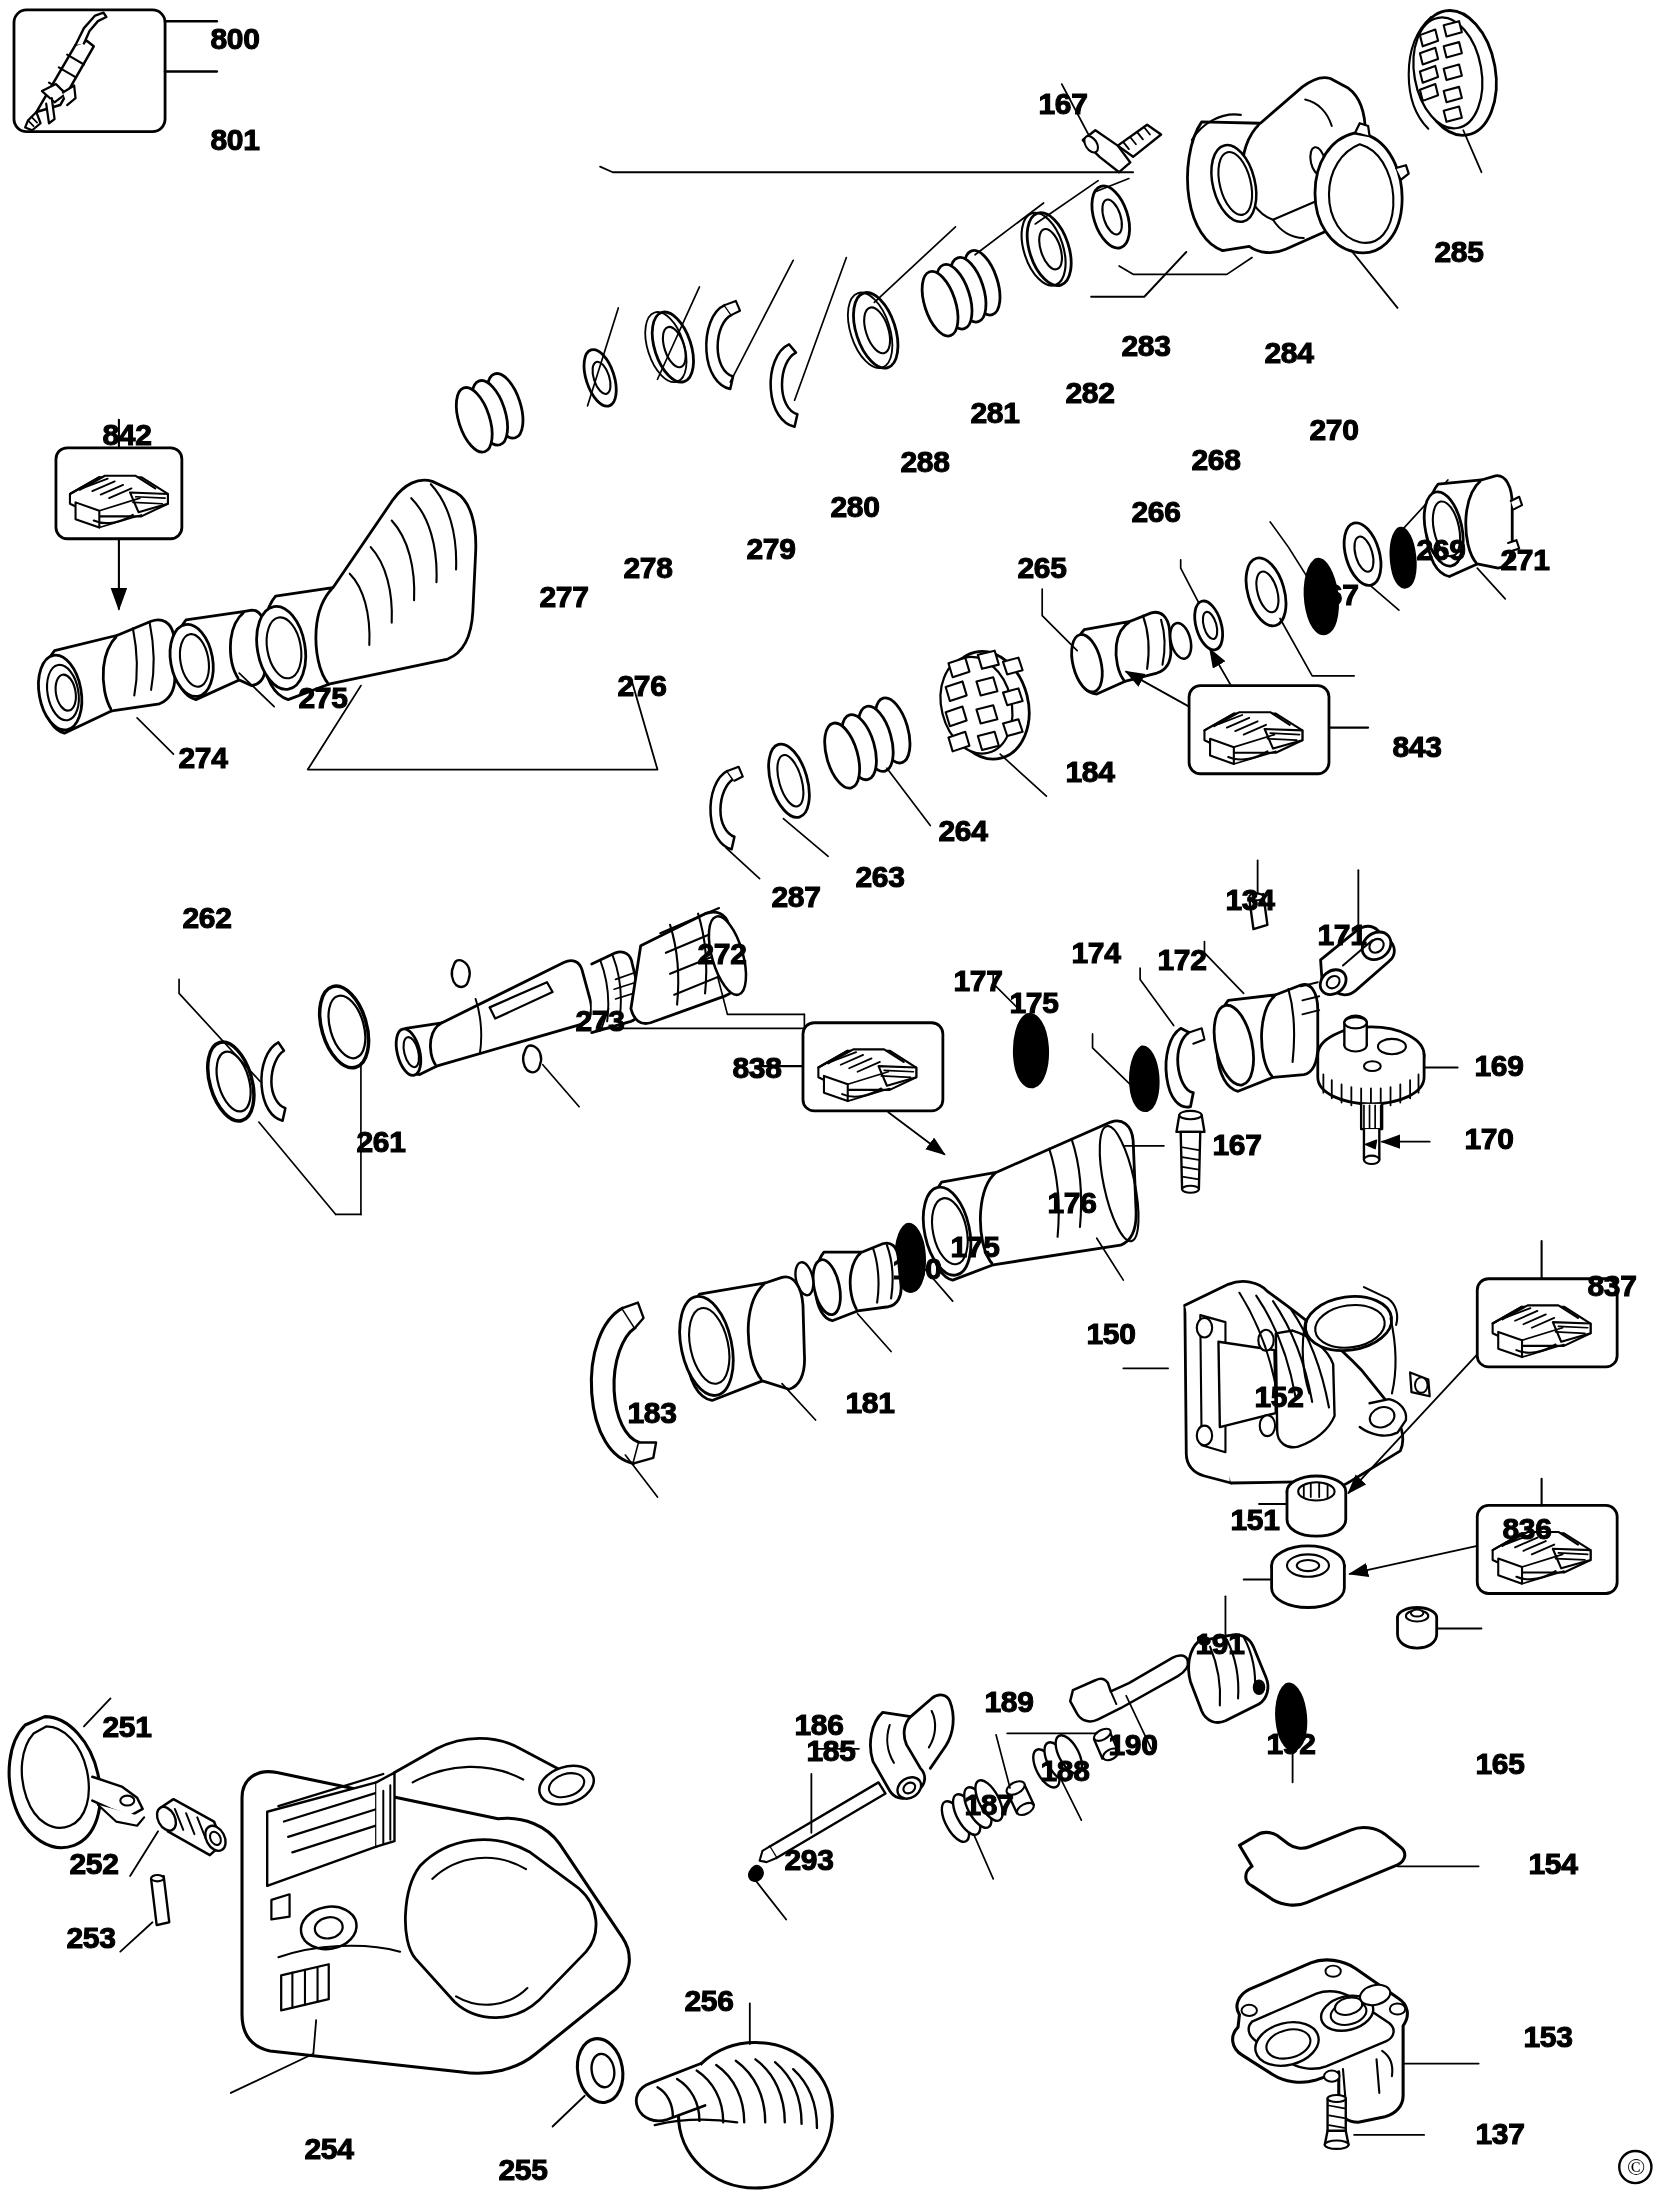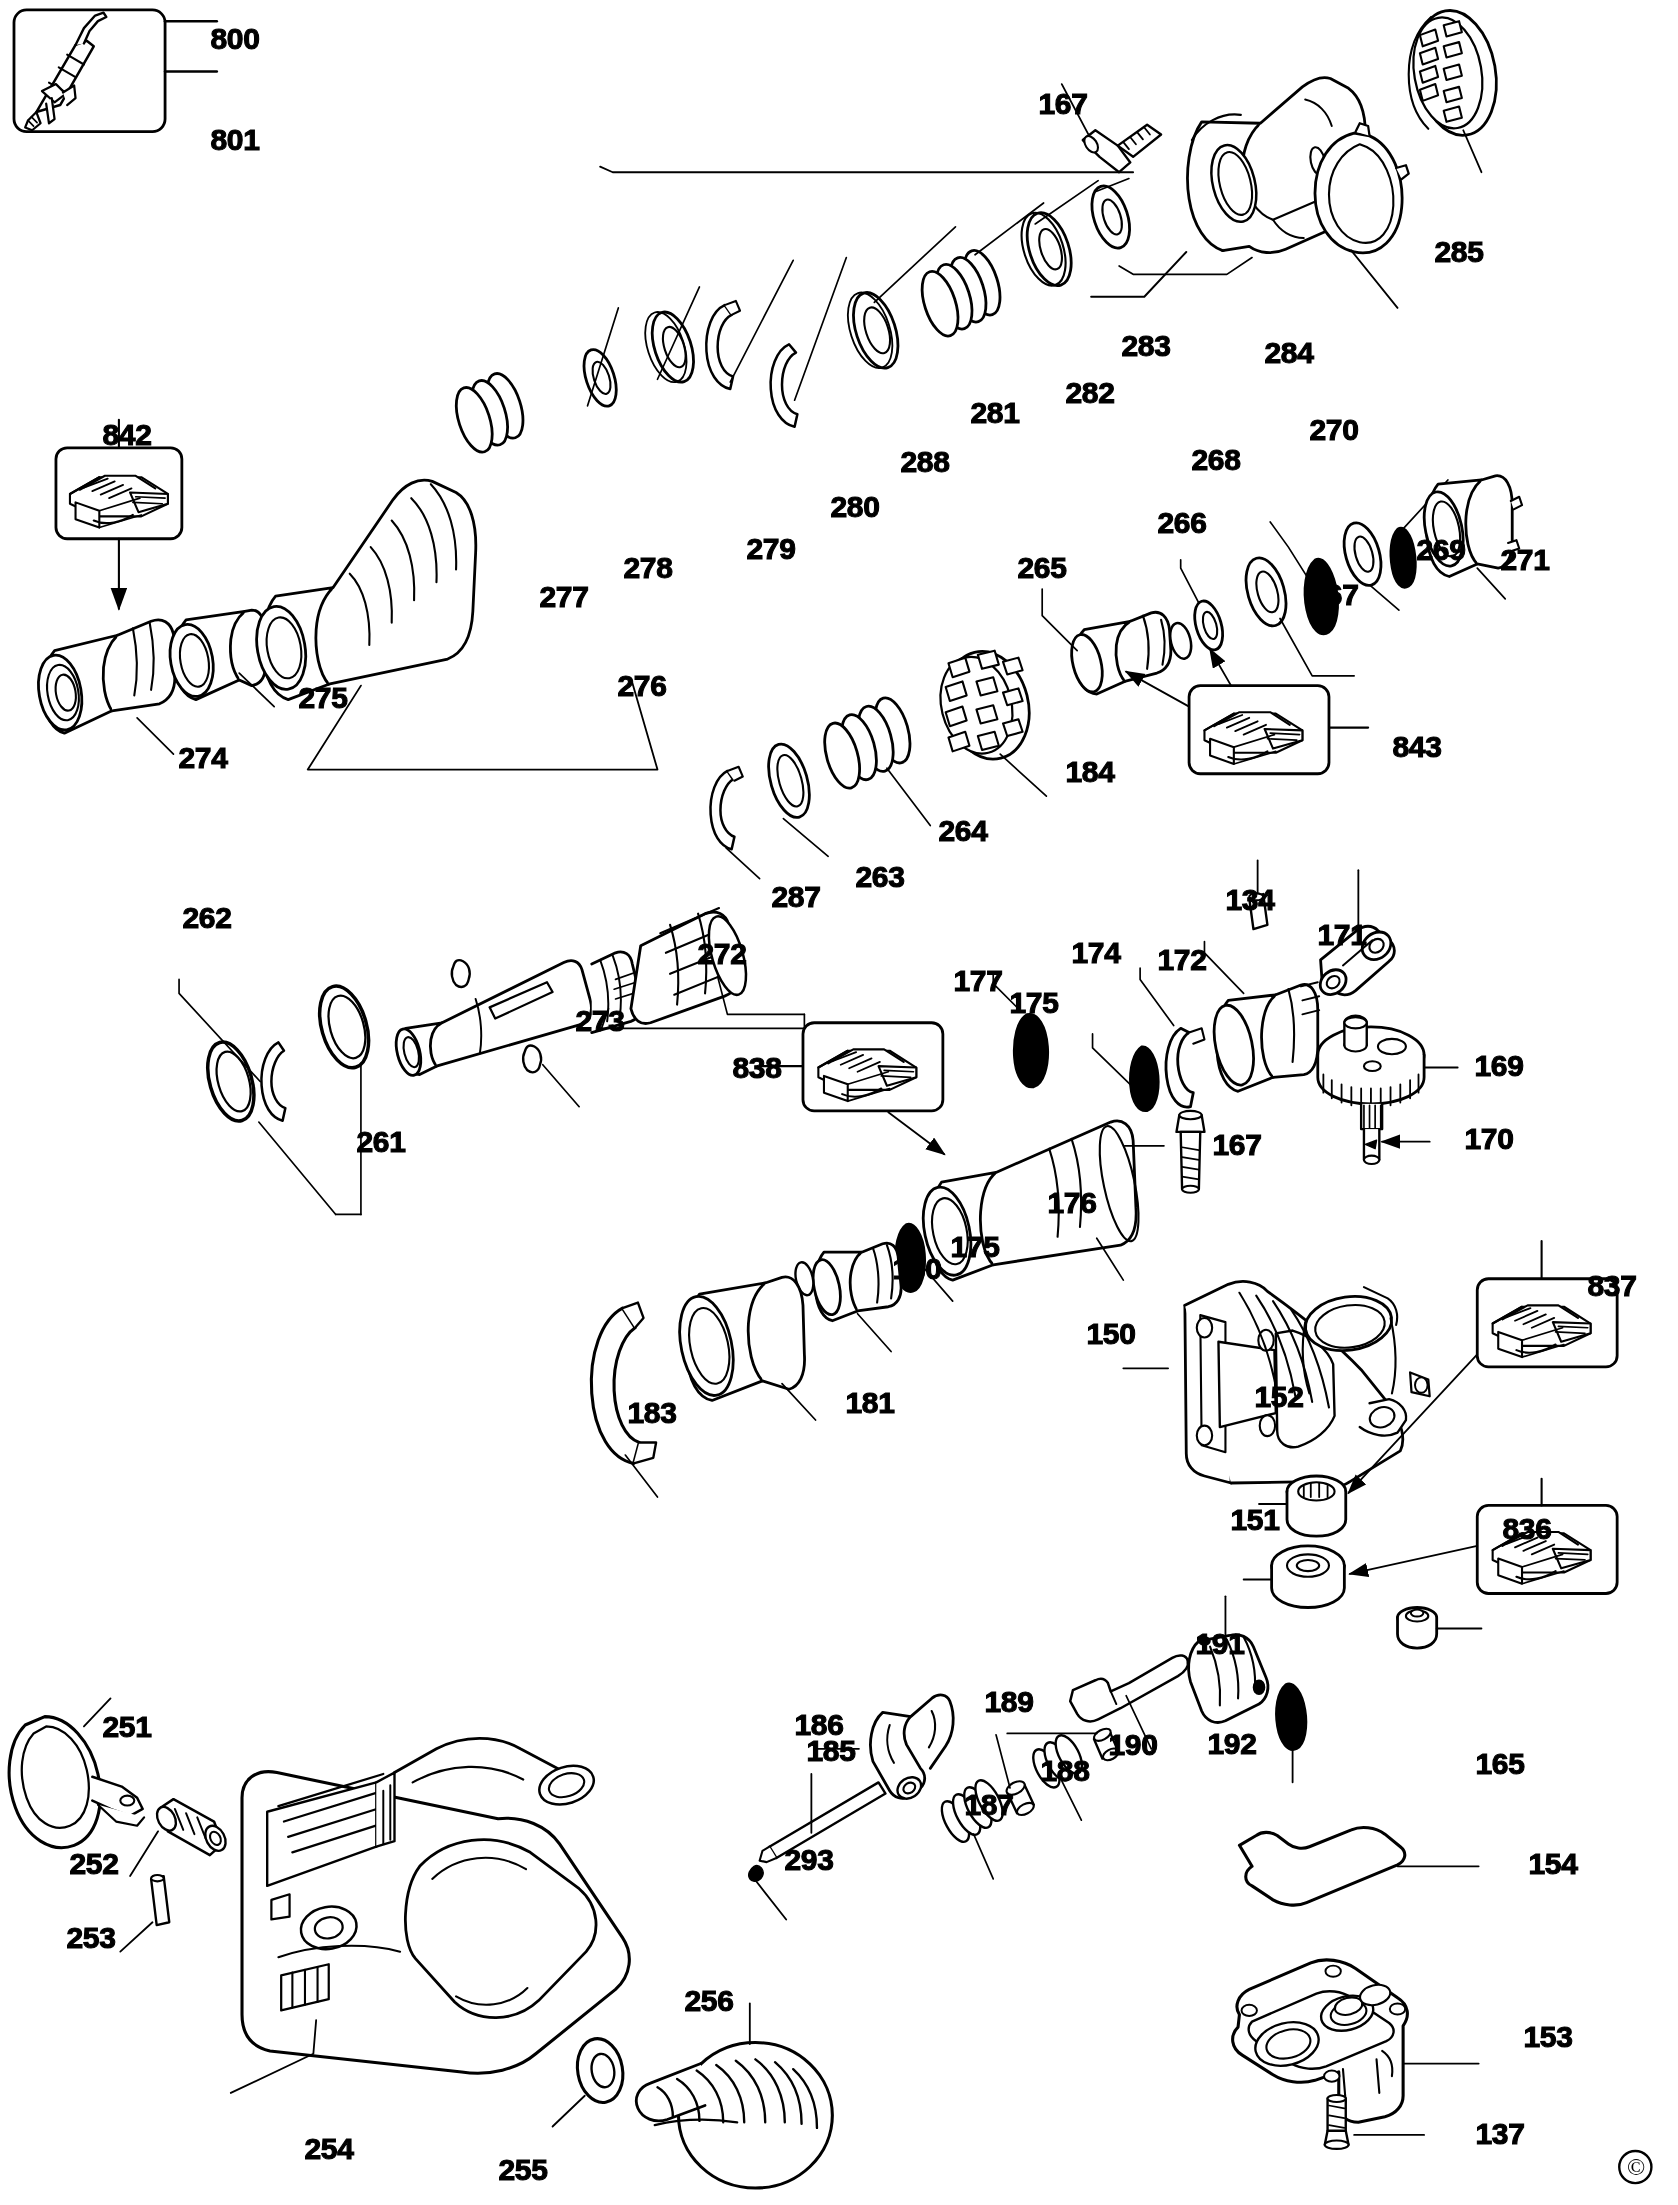--- a/index.html
+++ b/index.html
@@ -790,21 +790,21 @@
   <div class="lbl" style="left: 925px; top: 462px;">288</div>
   <div class="lbl" style="left: 855px; top: 507px; text-align: center;">280</div>
   <div class="lbl" style="left: 771px; top: 549px;">279</div>
   <div class="lbl" style="left: 648px; top: 568px;">278</div>
   <div class="lbl" style="left: 564px; top: 597px;">277</div>
   <div class="lbl" style="left: 127px; top: 435px;">842</div>
   <div class="lbl" style="left: 1334px; top: 430px;">270</div>
   <div class="lbl" style="left: 1216px; top: 460px;">268</div>
   <div class="lbl" style="left: 1525px; top: 549px; margin-top: 11px;">271</div>
   <div class="lbl" style="left: 1441px; top: 550px;">269</div>
-  <div class="lbl" style="left: 1156px; top: 523px; margin-left: 26px;">266</div>
+  <div class="lbl" style="left: 1156px; top: 512px;">266</div>
   <div class="lbl" style="left: 1334px; top: 595px;">267</div>
   <div class="lbl" style="left: 1042px; top: 568px;">265</div>
   <div class="lbl" style="left: 323px; top: 698px;">275</div>
   <div class="lbl" style="left: 642px; top: 686px;">276</div>
   <div class="lbl" style="left: 203px; top: 758px;">274</div>
   <div class="lbl" style="left: 1417px; top: 747px;">843</div>
   <div class="lbl" style="left: 1090px; top: 772px;">184</div>
   <div class="lbl" style="left: 963px; top: 831px;">264</div>
   <div class="lbl" style="left: 880px; top: 877px;">263</div>
   <div class="lbl" style="left: 796px; top: 897px;">287</div>
@@ -829,21 +829,21 @@
   <div class="lbl" style="left: 870px; top: 1403px;">181</div>
   <div class="lbl" style="left: 1612px; top: 1286px;">837</div>
   <div class="lbl" style="left: 1279px; top: 1397px;">152</div>
   <div class="lbl" style="left: 652px; top: 1413px;">183</div>
   <div class="lbl" style="left: 1255px; top: 1520px;">151</div>
   <div class="lbl" style="left: 1527px; top: 1529px;">836</div>
   <div class="lbl" style="left: 1220px; top: 1644px;">191</div>
   <div class="lbl" style="left: 1009px; top: 1702px;">189</div>
   <div class="lbl" style="left: 819px; top: 1725px;">186</div>
   <div class="lbl" style="left: 1133px; top: 1745px;">190</div>
-  <div class="lbl" style="left: 1232px; top: 1744px; text-align: right;">192</div>
+  <div class="lbl" style="left: 1291px; top: 1744px; text-align: right;">192</div>
   <div class="lbl" style="left: 831px; top: 1751px;">185</div>
   <div class="lbl" style="left: 1065px; top: 1771px;">188</div>
   <div class="lbl" style="left: 989px; top: 1805px;">187</div>
   <div class="lbl" style="left: 1500px; top: 1764px;">165</div>
   <div class="lbl" style="left: 127px; top: 1727px;">251</div>
   <div class="lbl" style="left: 94px; top: 1864px;">252</div>
   <div class="lbl" style="left: 91px; top: 1938px;">253</div>
   <div class="lbl" style="left: 809px; top: 1860px;">293</div>
   <div class="lbl" style="left: 1553px; top: 1864px;">154</div>
   <div class="lbl" style="left: 1548px; top: 2037px;">153</div>

